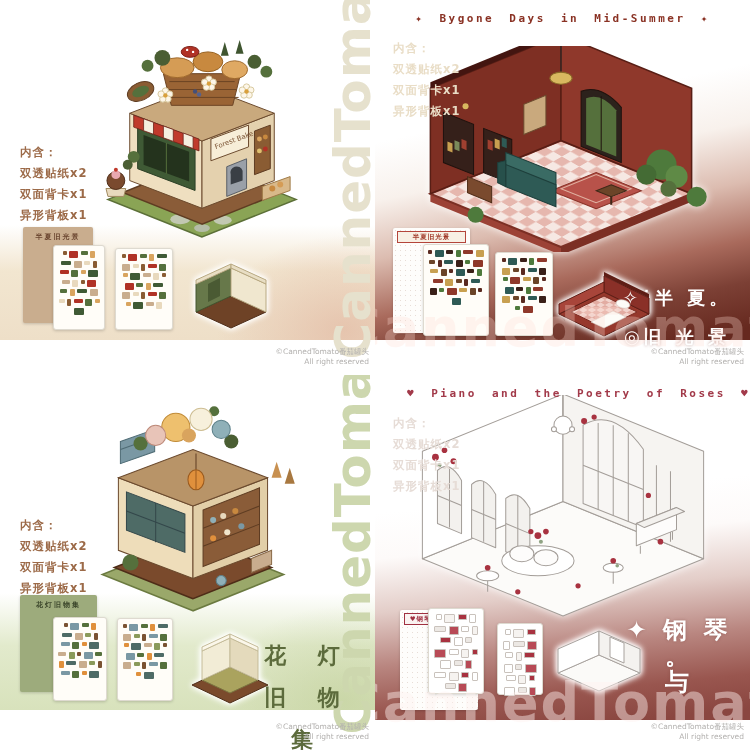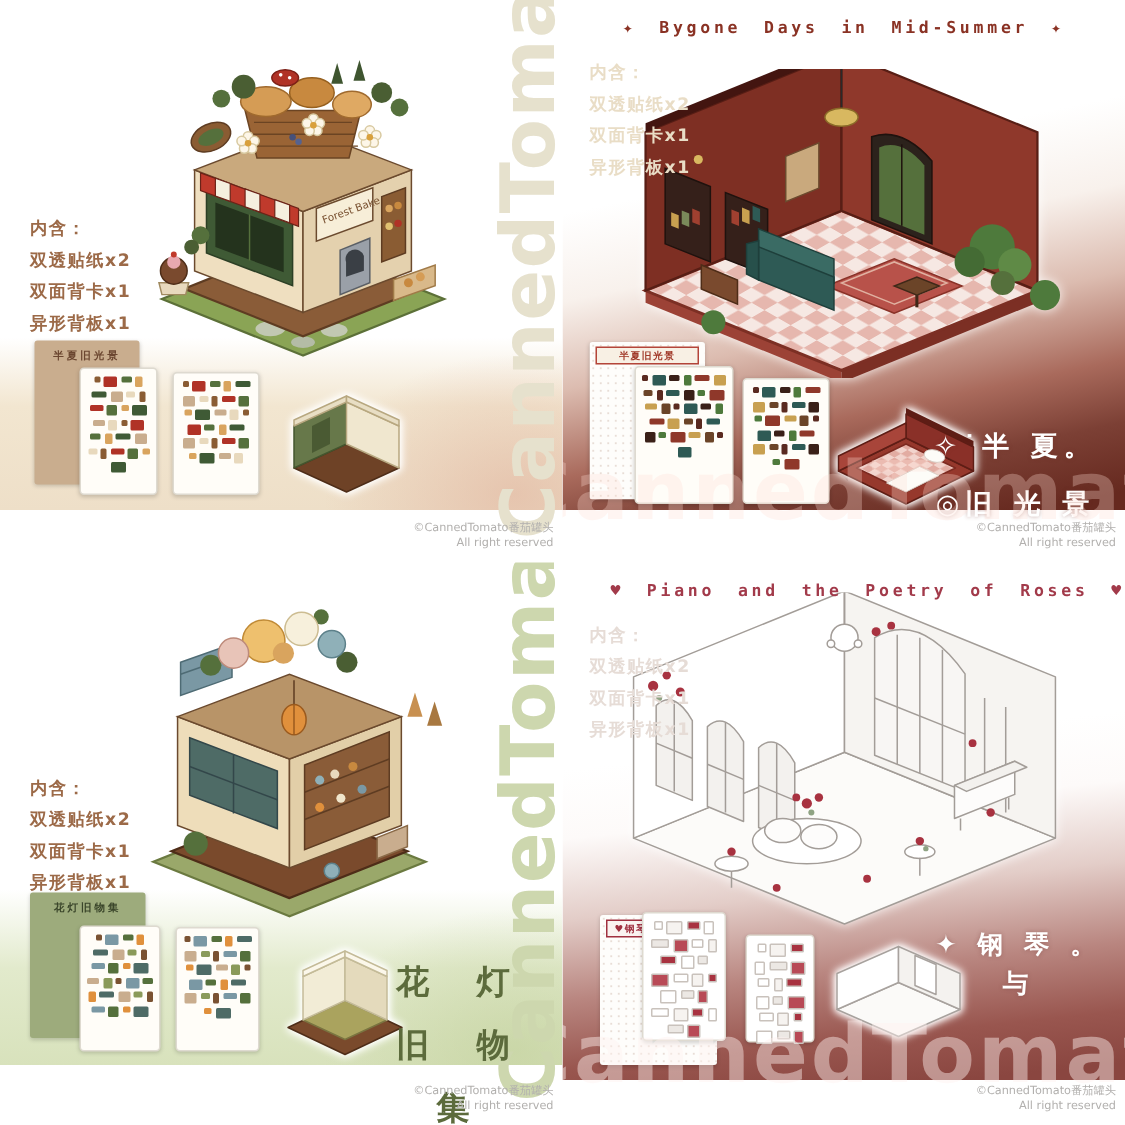--- a/index.html
+++ b/index.html
@@ -63,21 +63,21 @@
   .roombase{position:absolute;z-index:2;filter:drop-shadow(0 0 3px #fff) drop-shadow(0 0 2px #fff);}
   .p1 .roombase{left:188px;top:256px;width:86px;height:76px;}
   .p2 .roombase{left:178px;top:260px;width:102px;height:80px;}
   .p3 .roombase{left:190px;top:250px;width:80px;height:80px;}
   .p4 .roombase{left:175px;top:248px;width:98px;height:72px;}
 
   .cn{position:absolute;z-index:3;font-weight:bold;text-align:center;}
   .p1 .cn{right:8px;top:254px;width:118px;font-size:22px;line-height:42px;letter-spacing:12px;}
   .p2 .cn{right:2px;top:238px;width:142px;font-size:18px;line-height:39px;letter-spacing:4px;text-shadow:0 0 3px rgba(110,45,36,.45);margin-top:40px;}
   .p3 .cn{right:8px;top:260px;width:118px;font-size:22px;line-height:42px;letter-spacing:12px;}
-  .p4 .cn{right:0;top:242px;width:142px;font-size:17px;line-height:26px;letter-spacing:4px;text-shadow:0 0 3px rgba(120,60,55,.45);}
+  .p4 .cn{right:0;top:242px;width:142px;font-size:24px;line-height:26px;letter-spacing:4px;text-shadow:0 0 3px rgba(120,60,55,.45);}
 
   .copyright{position:absolute;right:6px;bottom:8px;text-align:right;font-size:7.5px;line-height:1.35;color:#b2b0ae;z-index:5;}
 </style>
 </head>
 <body>
 
 <div class="poster">
 
   <section class="panel p1">
     <div class="bg-strip bg1"></div>

